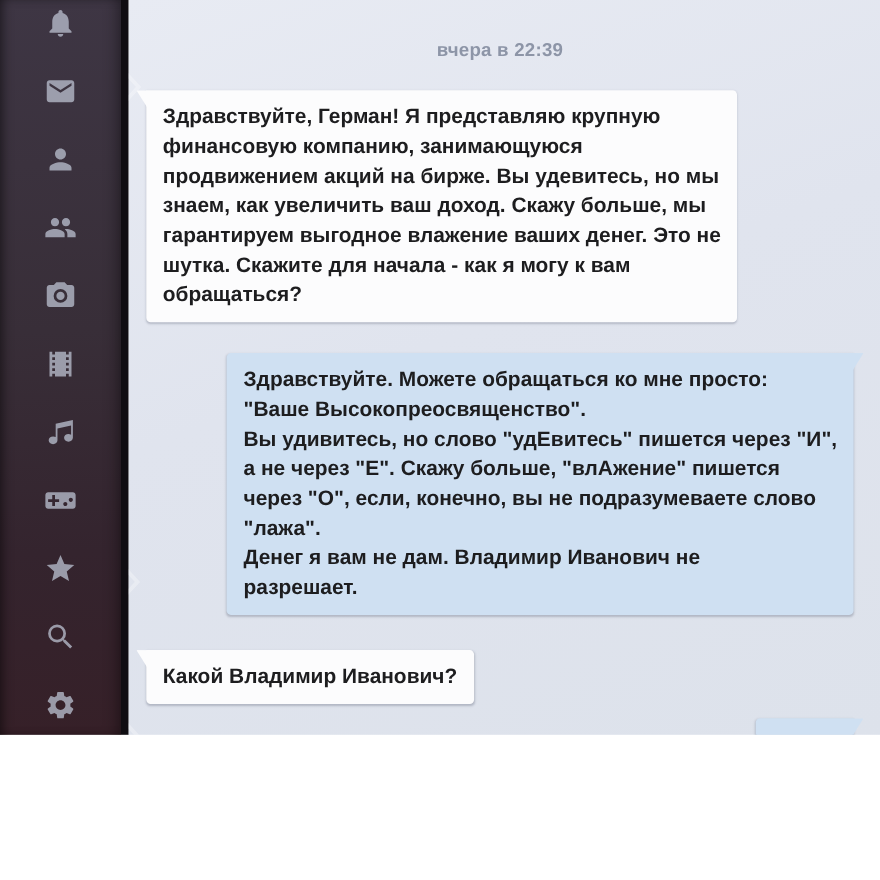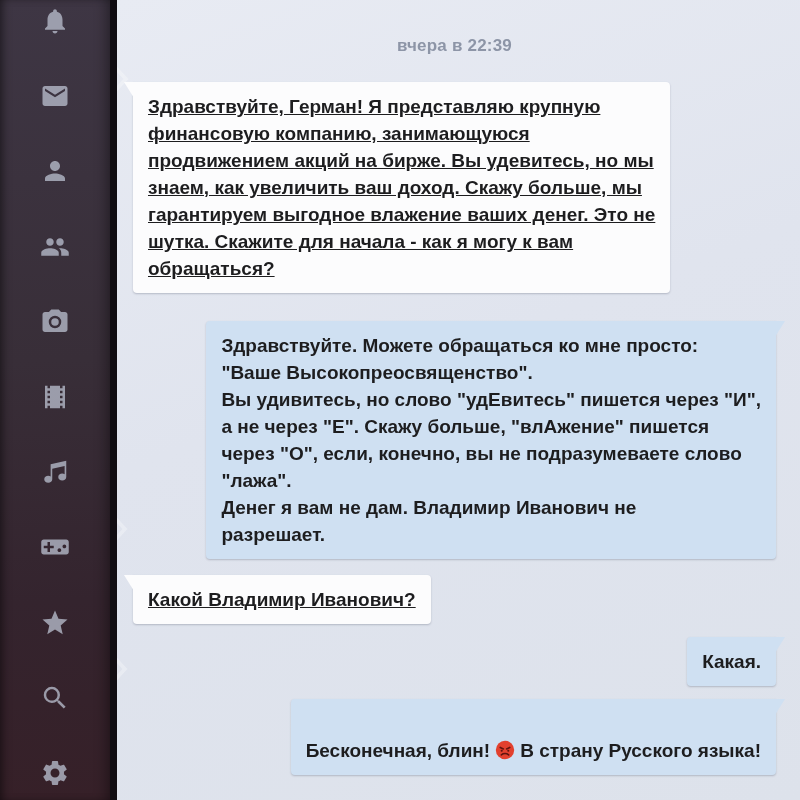--- a/index.html
+++ b/index.html
@@ -2,21 +2,21 @@
 <html style="--in: #fcfcfd; --out: #cfe0f2;"><head>
 <meta charset="utf-8">
 <style>
   * { margin: 0; padding: 0; box-sizing: border-box; }
   html, body { width: 800px; height: 800px; overflow: hidden; }
   body {
     font-family: "Liberation Sans", "DejaVu Sans", sans-serif;
     font-weight: bold;
     color: #1d1d1f;
   }
-  .app { display: flex; width: 800px; height: 800px; border-radius: 11px; }
+  .app { display: flex; width: 800px; height: 668px; border-radius: 11px; }
 
   
   .sidebar {
     width: 117px; height: 100%;
     background: linear-gradient(178deg, #3e3644 0%, #382e38 45%, #34242e 75%, #362028 100%);
     border-right: 7px solid #100d12;
     box-shadow: inset 6px 0 10px -4px rgba(0,0,0,.55), inset -10px 0 14px -8px rgba(0,0,0,.45);
     display: flex; flex-direction: column; justify-content: space-between;
     align-items: center; padding: 6px 0 12px 0;
     flex: none;
@@ -48,35 +48,35 @@
     width: -moz-fit-content; width: fit-content;
     max-width: 600px;
     padding: 11px 15px;
     font-size: 19px;
     line-height: 27px;
     border-radius: 4px;
     box-shadow: 0 1px 2px rgba(60,70,90,.28);
     white-space: pre-line;
     cursor: default;
   }
-  .msg.in  { background: var(--in, #fcfcfd); align-self: flex-start; border-top-left-radius: 0; text-decoration: underline; }
+  .msg.in  { background: var(--in, #fcfcfd); align-self: flex-start; border-top-left-radius: 0; }
   .msg.out { background: var(--out, #cfe0f2); align-self: flex-end; border-top-right-radius: 0; }
   .msg.in::before {
     content: ""; position: absolute; top: 0; left: -9px; width: 10px; height: 16px;
     background: var(--in, #fcfcfd);
     clip-path: polygon(0 0, 100% 0, 100% 100%);
   }
   .msg.out::before {
     content: ""; position: absolute; top: 0; right: -9px; width: 10px; height: 16px;
     background: var(--out, #cfe0f2);
     clip-path: polygon(0 0, 100% 0, 0 100%);
   }
   .m1 { margin-top: 26px; }
   .m2 { margin-top: 28px; }
-  .m3 { margin-top: 16px; }
+  .m3 { margin-top: 32px; }
   .m4 { margin-top: 13px; }
   .m5 { margin-top: 19px; }
   .m6 { margin-top: 13px; }
 
   .emoji { display: inline-block; width: 22px; height: 22px; vertical-align: -4px; margin: 0 4px; }
 </style>
 </head>
 <body>
 
 <div class="app">

